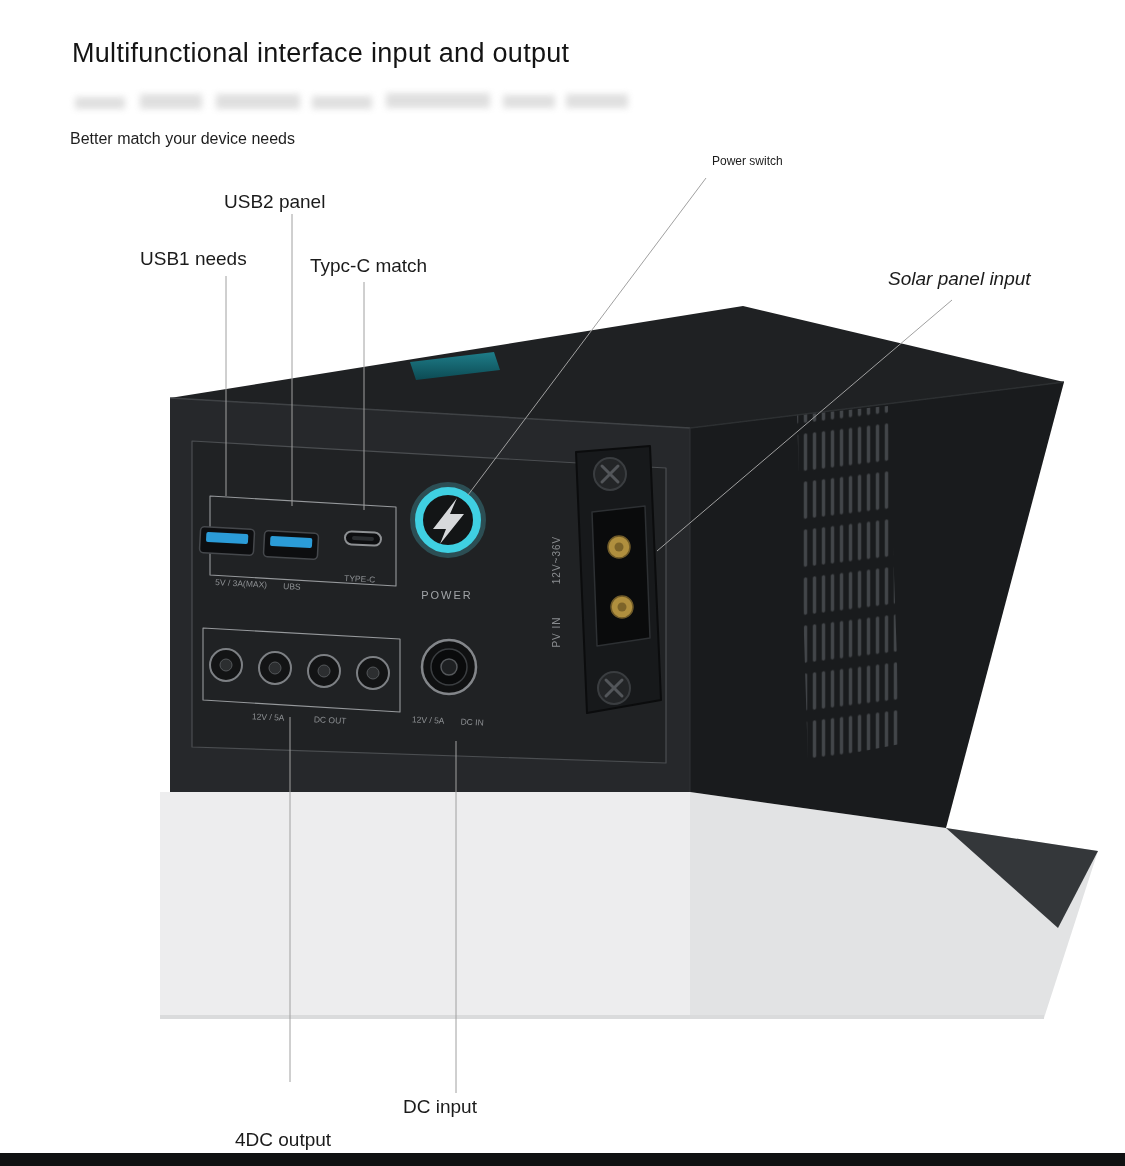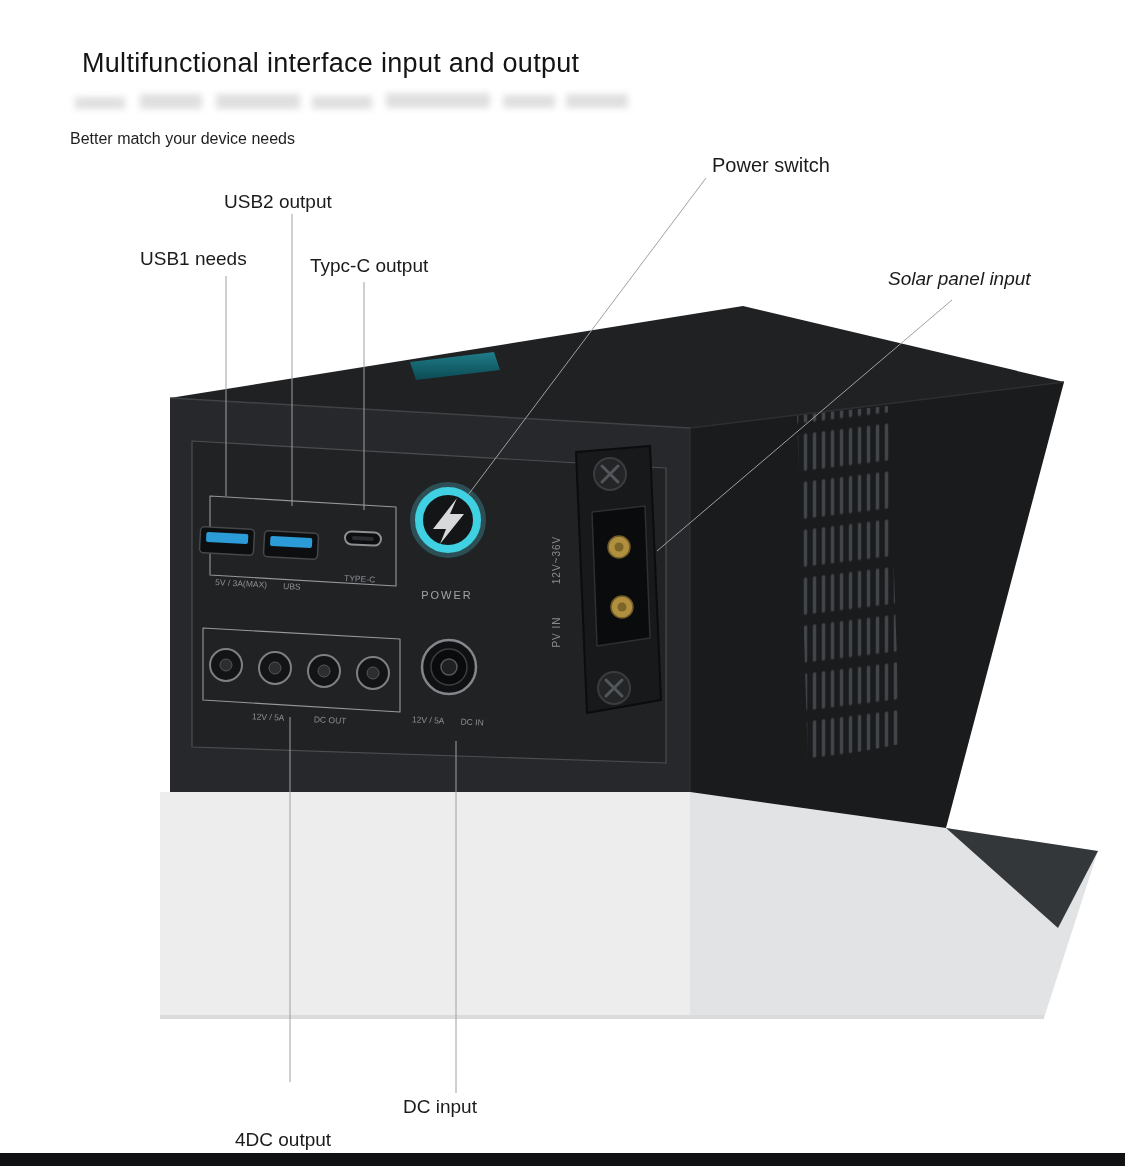--- a/index.html
+++ b/index.html
@@ -3,31 +3,31 @@
 <meta charset="utf-8">
 <style>
   html,body { margin:0; padding:0; background:#ffffff; }
   .stage {
     position:relative; width:1125px; height:1166px; background:#ffffff;
     overflow:hidden; font-family:"Liberation Sans", sans-serif;
   }
   svg.scene { position:absolute; left:0; top:0; }
   svg text { font-family:"Liberation Sans", sans-serif; }
   .page-title {
-    position:absolute; left:70px; top:36px; margin:12px;
+    position:absolute; left:70px; top:36px; margin:2px;
     font-size:27px; font-weight:500; color:#141414; letter-spacing:.3px; white-space:nowrap;
   }
   .page-subtitle {
     position:absolute; left:70px; top:130px; margin:0;
     font-size:16px; font-weight:400; color:#1e1e1e; white-space:nowrap;
   }
   .callout {
     position:absolute; font-size:19px; color:#1b1b1b; white-space:nowrap;
   }
-  .callout.small { font-size:20px; }
+  .callout.small { font-size:12px; }
   .c-usb2  { left:224px; top:191px; }
   .c-usb1  { left:140px; top:248px; }
   .c-typec { left:310px; top:255px; }
   .c-power { left:712px; top:154px; }
   .c-solar { left:888px; top:268px;font-style:italic; }
   .c-dc4   { left:235px; top:1129px; }
   .c-dcin  { left:403px; top:1096px;text-align:center; }
 </style>
 </head>
 <body>
@@ -164,21 +164,21 @@
       <line x1="290" y1="1082" x2="290" y2="717"></line>
       <line x1="456" y1="1093" x2="456" y2="741"></line>
     </g>
 
     <rect x="0" y="1153" width="1125" height="13" fill="#101112"></rect>
   </svg>
 
   <h1 class="page-title">Multifunctional interface input and output</h1>
   <p class="page-subtitle">Better match your device needs</p>
 
-  <div class="callout c-usb2">USB2 output</div>
+  <div class="callout c-usb2">USB2 panel</div>
   <div class="callout c-usb1">USB1 needs</div>
-  <div class="callout c-typec">Typc-C output</div>
+  <div class="callout c-typec">Typc-C match</div>
   <div class="callout small c-power">Power switch</div>
   <div class="callout c-solar">Solar panel input</div>
   <div class="callout c-dc4">4DC output</div>
   <div class="callout c-dcin">DC input</div>
 
 </div>
 
 </body></html>

